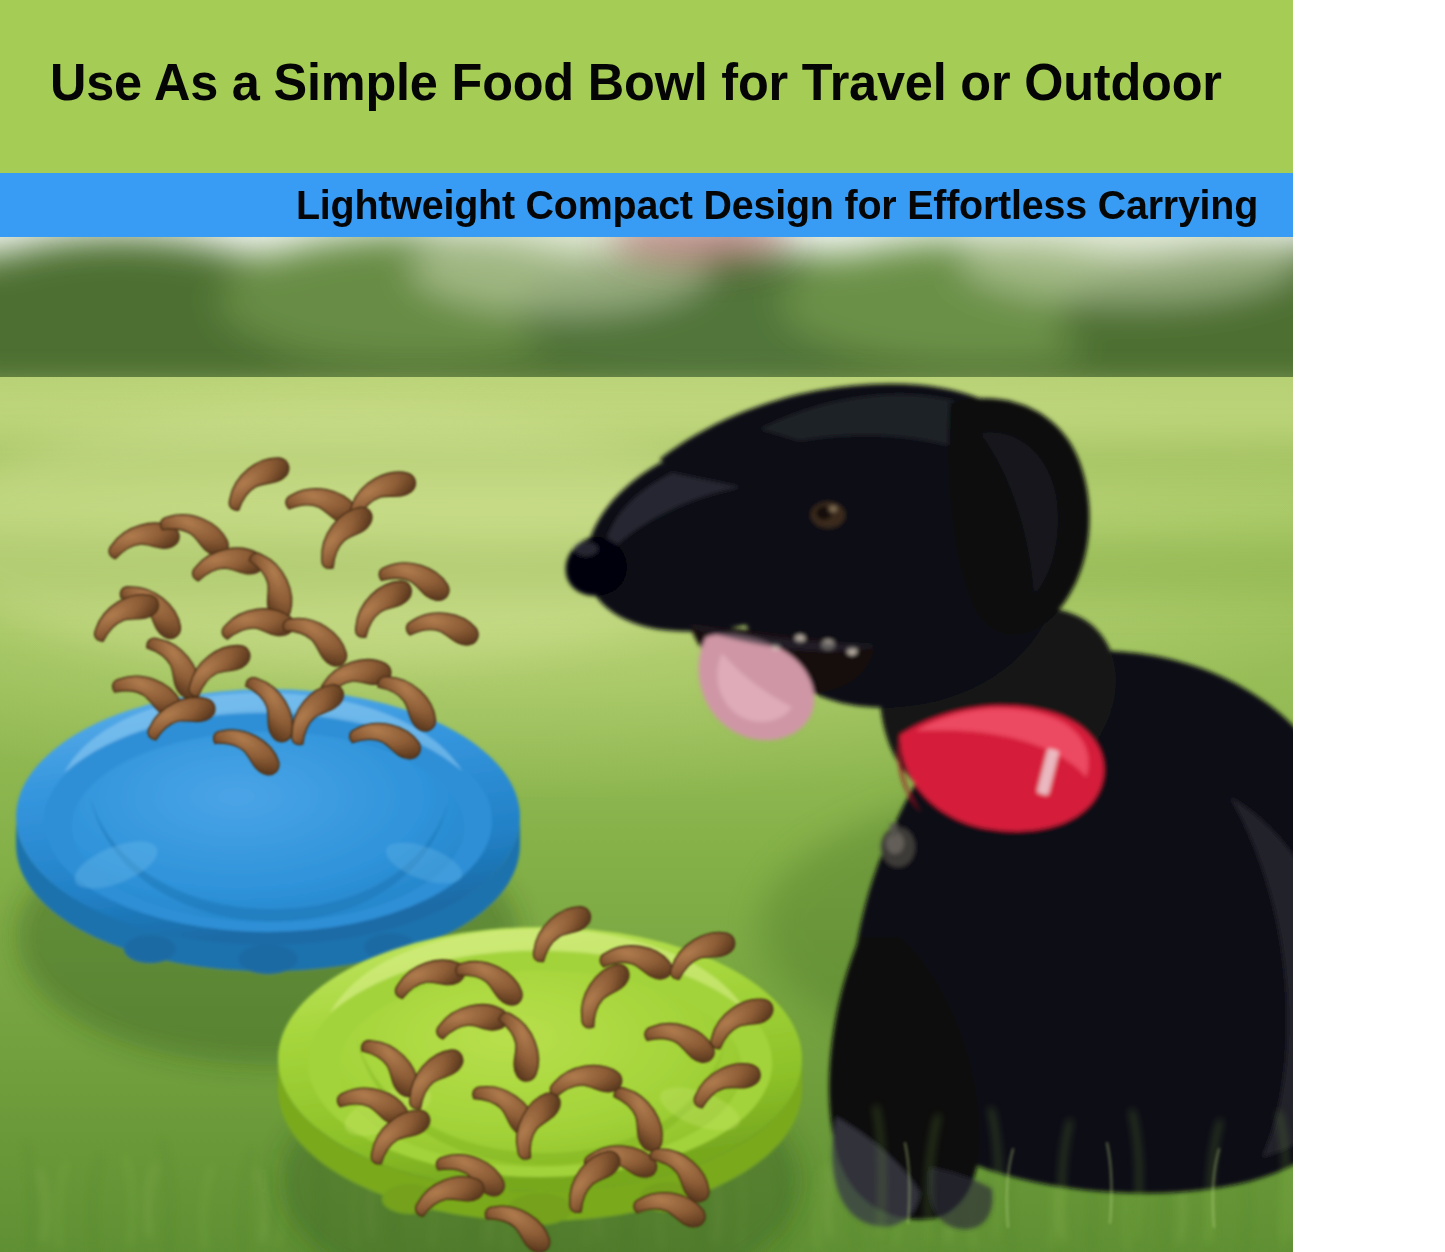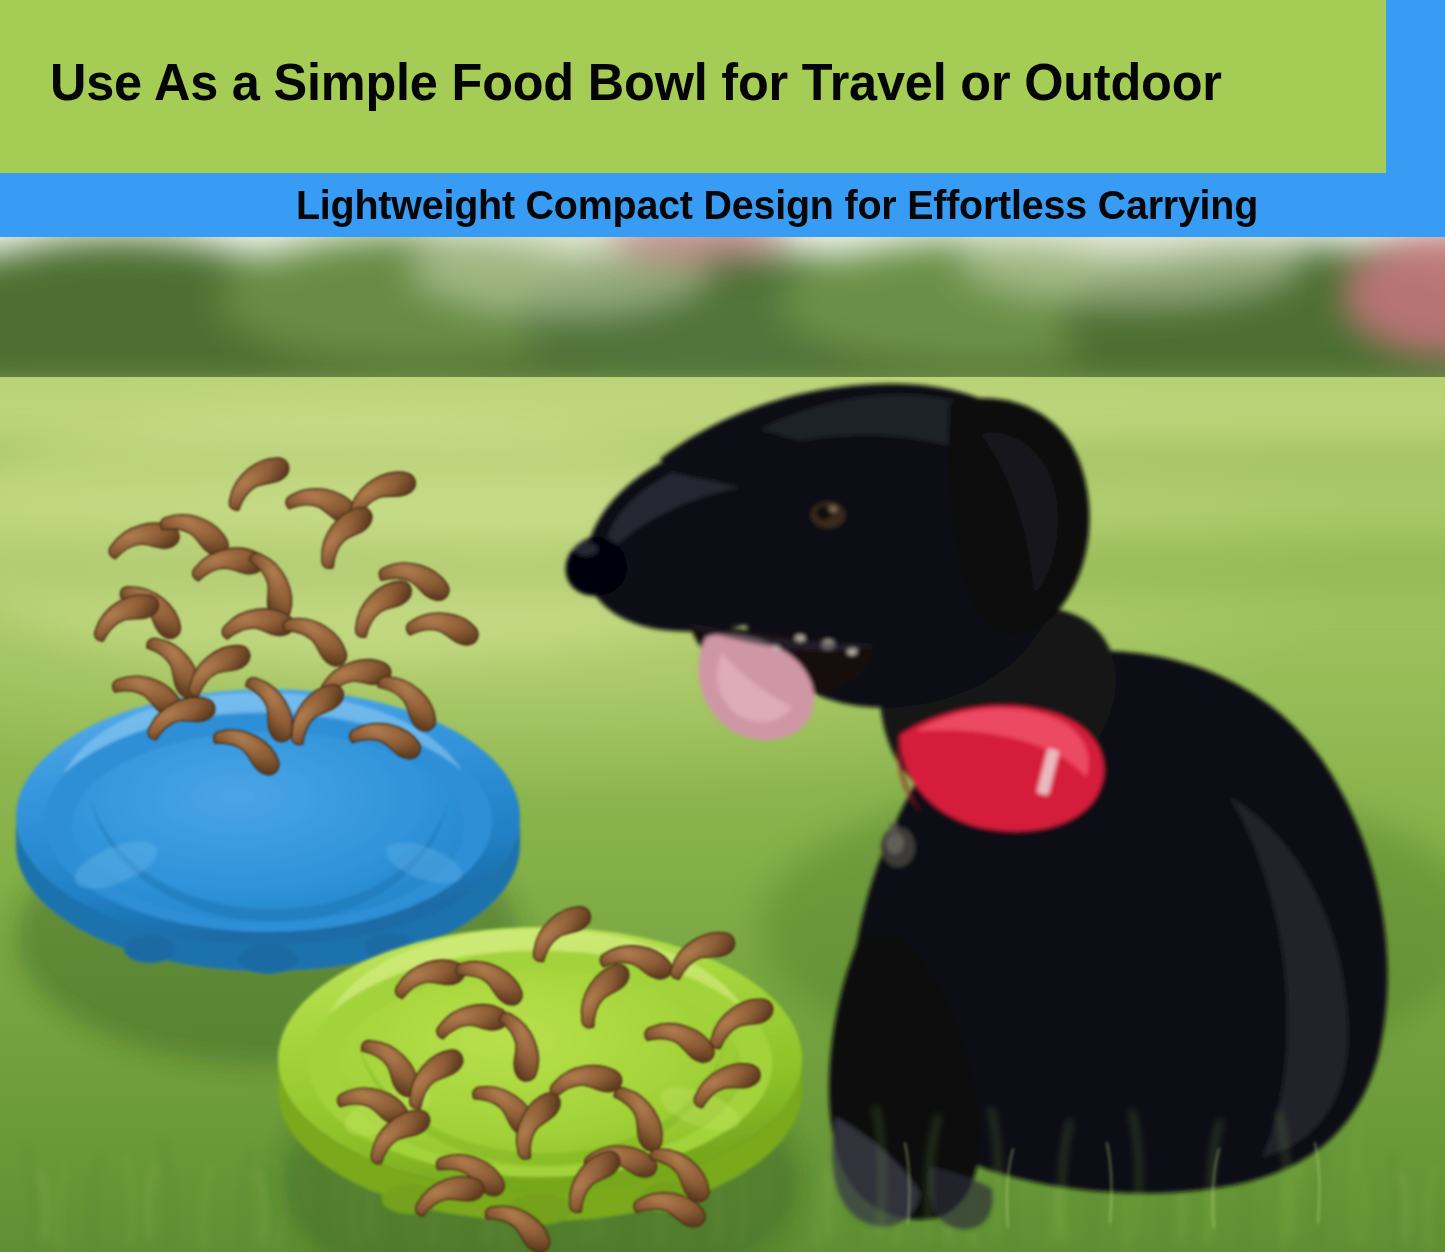--- a/index.html
+++ b/index.html
@@ -8,21 +8,21 @@
   html, body {
     width:1445px;
     height:1252px;
     background:#ffffff;
     font-family:"Liberation Sans", sans-serif;
     overflow:hidden;
   }
 
   #page {
     position:relative;
-    width:1445px;
+    width:1293px;
     height:1252px;
     overflow:hidden;
   }
 
   
   .banner-green {
     position:absolute;
     left:0; top:0;
     width:1386px;
     height:173px;

